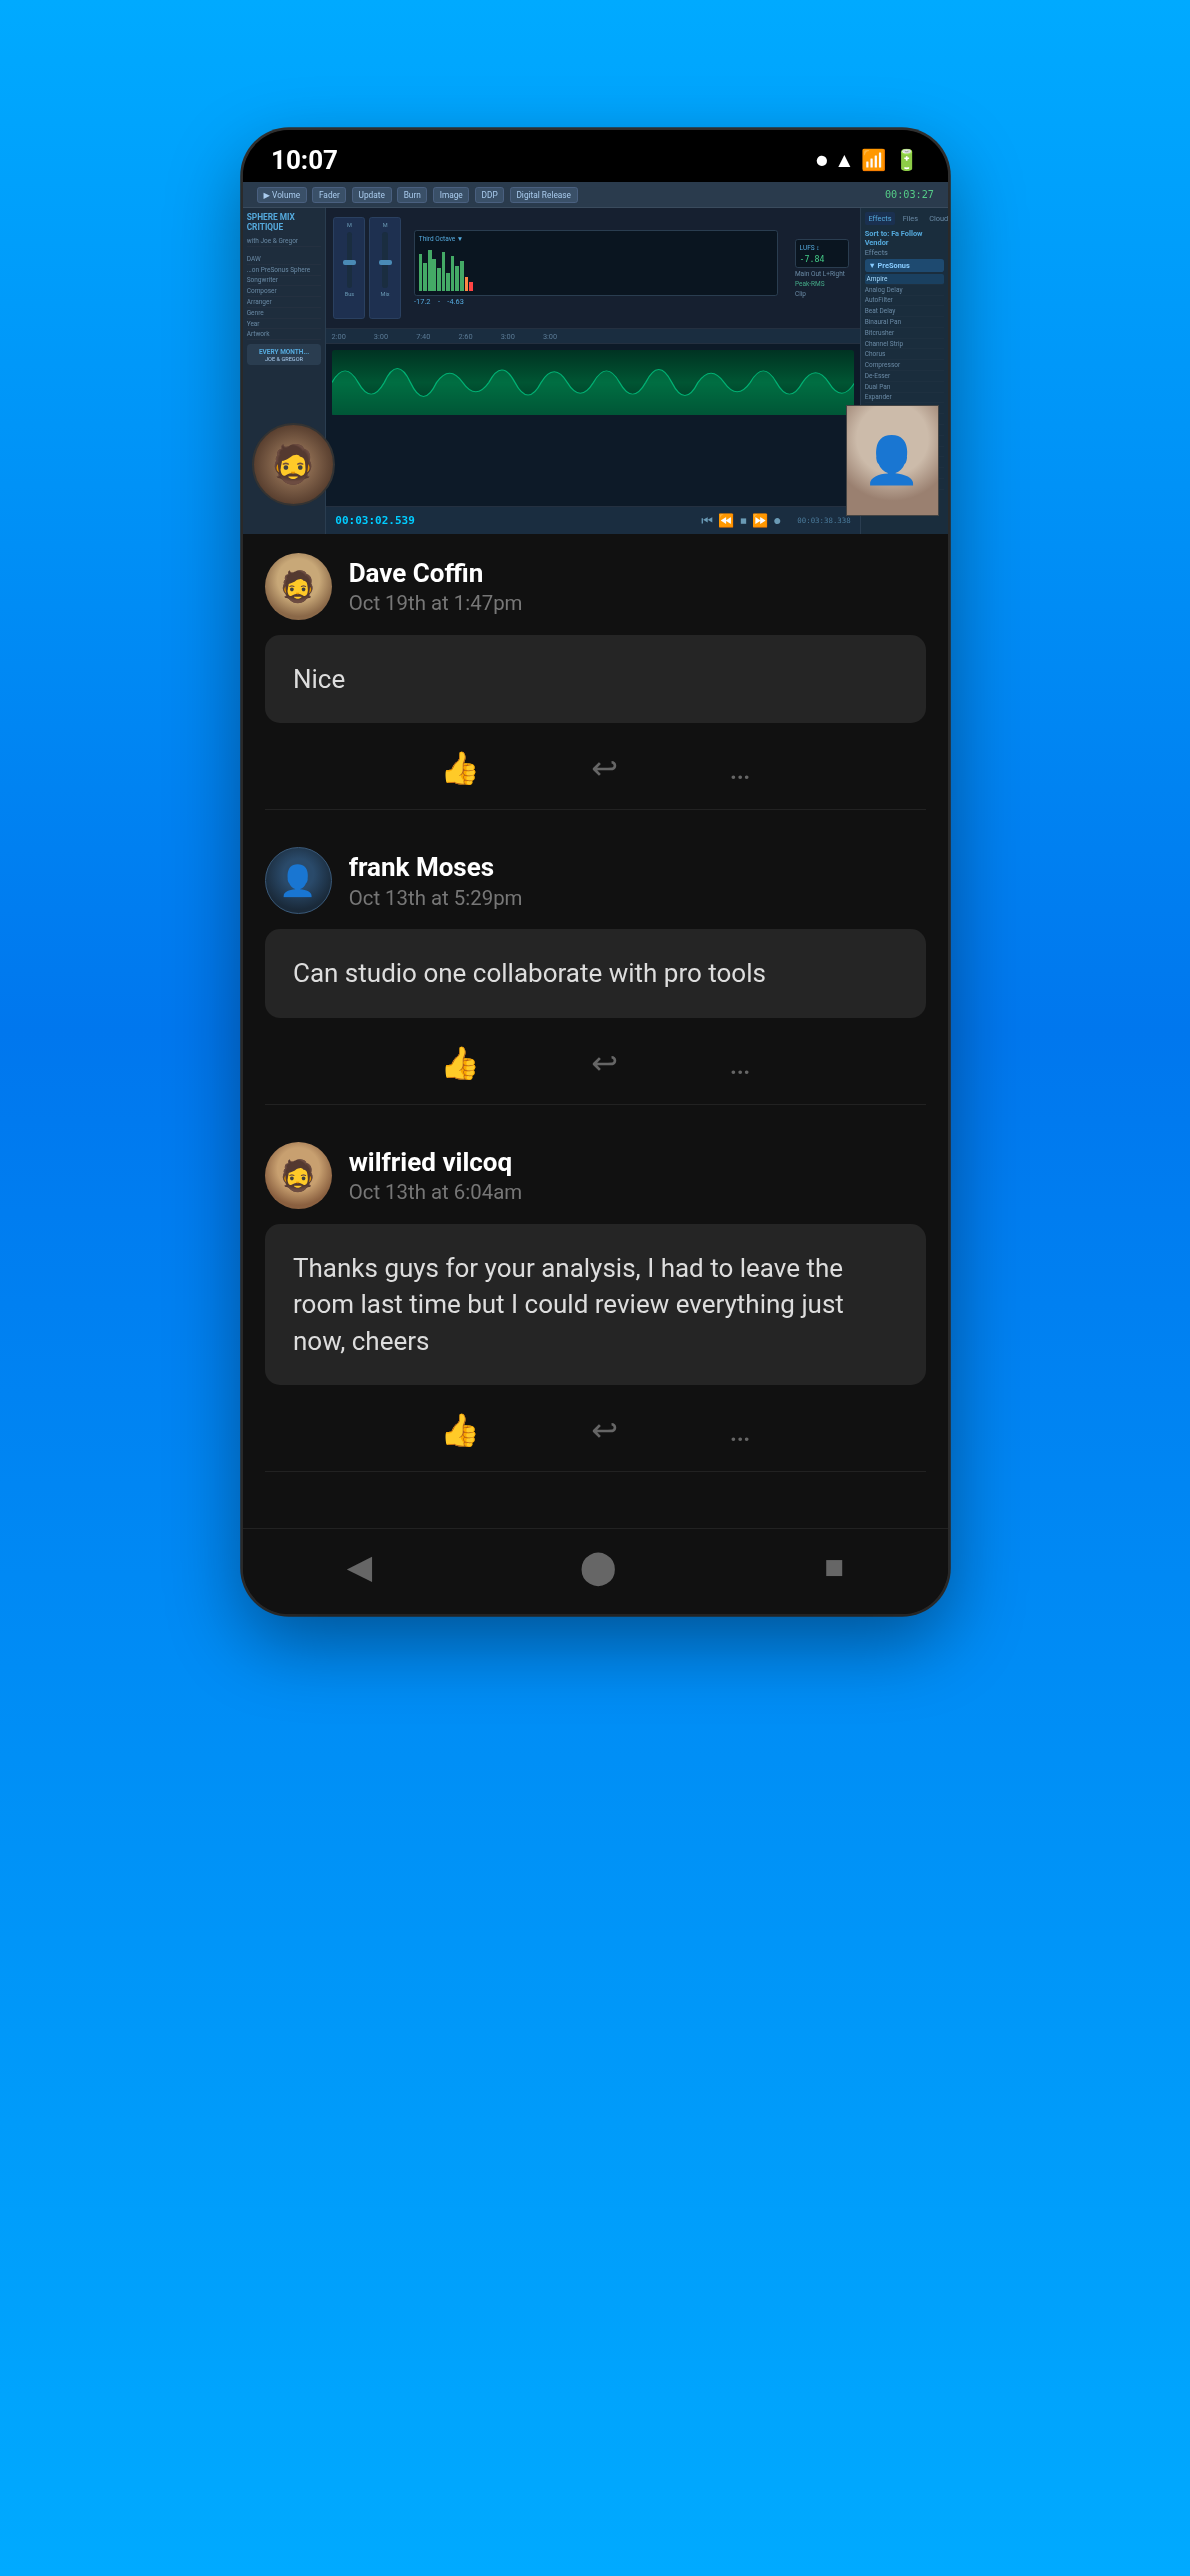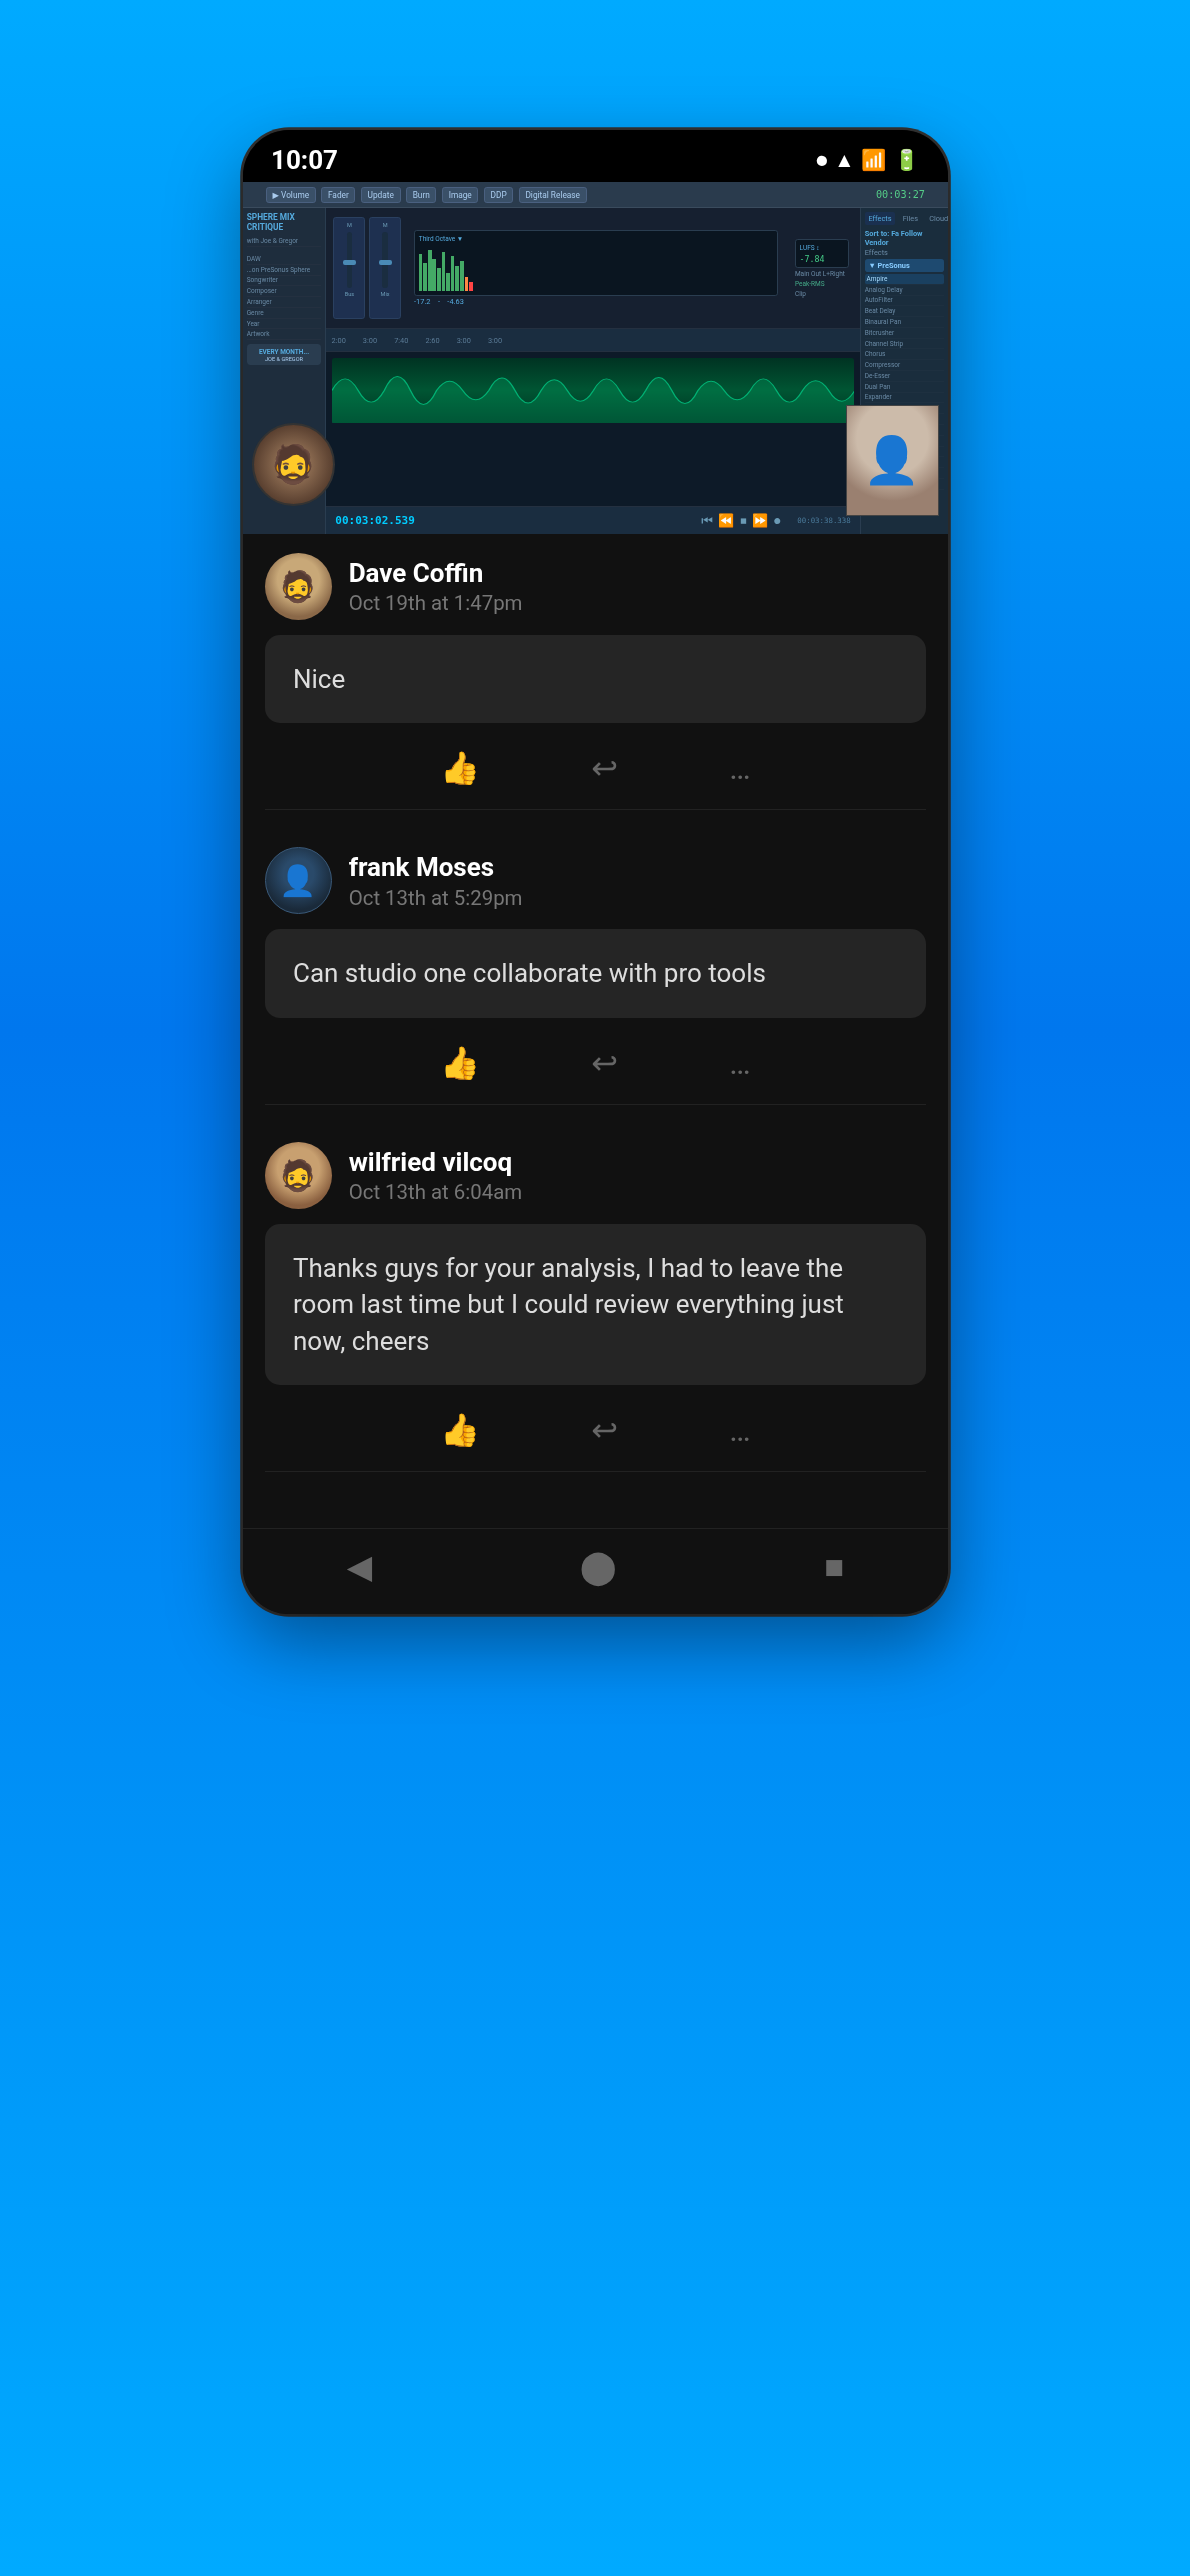--- a/index.html
+++ b/index.html
@@ -77,21 +77,21 @@
       position: relative;
       display: flex;
       flex-direction: column;
     }
     .daw-top-bar {
       height: 26px;
       background: #2a3b4d;
       border-bottom: 0.9px solid #3a4b5d;
       display: flex;
       align-items: center;
-      padding: 0 23px;
+      padding: 0 14px;
       gap: 5.6px;
     }
     .daw-btn {
       background: #3a5068;
       border: 0.9px solid #4a6080;
       border-radius: 2.8px;
       color: #aaccee;
       font-size: 8.3px;
       padding: 1.9px 5.6px;
     }
@@ -496,21 +496,21 @@
                 <div style="font-size:6.5px; color:#55aadd; margin-bottom:1.9px;">LUFS ↕</div>
                 <div style="font-size:8.3px; color:#44cc88; font-family:monospace;">-7.84</div>
               </div>
               <div style="font-size:6.5px; color:#6a8aa5;">Main Out L+Right</div>
               <div style="font-size:6.5px; color:#44aa88;">Peak-RMS</div>
               <div style="font-size:6.5px; color:#6a8aa5;">Clip</div>
             </div>
           </div>
           <div class="daw-tracks">
 
-            <div style="height:23px; background:#1a2d40; border-bottom:0.9px solid #243040; display:flex; align-items:center; padding:0 5.6px; gap:17px;">
+            <div style="height:15px; background:#1a2d40; border-bottom:0.9px solid #243040; display:flex; align-items:center; padding:0 5.6px; gap:28px;">
               <span style="font-size:7.4px; color:#5a7a95;">2:00</span>
               <span style="font-size:7.4px; color:#5a7a95;">3:00</span>
               <span style="font-size:7.4px; color:#5a7a95;">7:40</span>
               <span style="font-size:7.4px; color:#5a7a95;">2:60</span>
               <span style="font-size:7.4px; color:#5a7a95;">3:00</span>
               <span style="font-size:7.4px; color:#5a7a95;">3:00</span>
             </div>
 
             <div style="position:relative; height:65px; margin:5.6px 0;">
               <div style="position:absolute; inset:0; background:linear-gradient(180deg, #003322 0%, #005533 50%, #003322 100%); border-radius:2.8px; margin:0 5.6px;">

